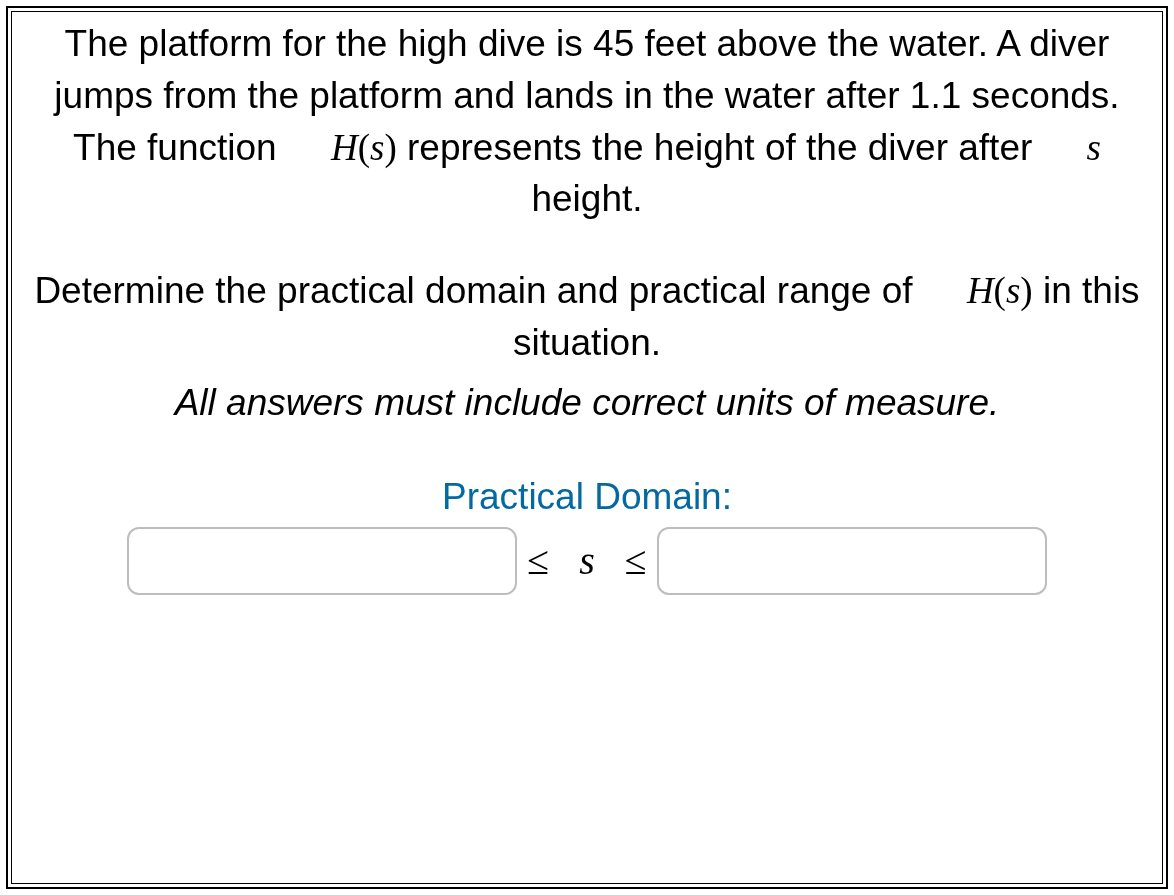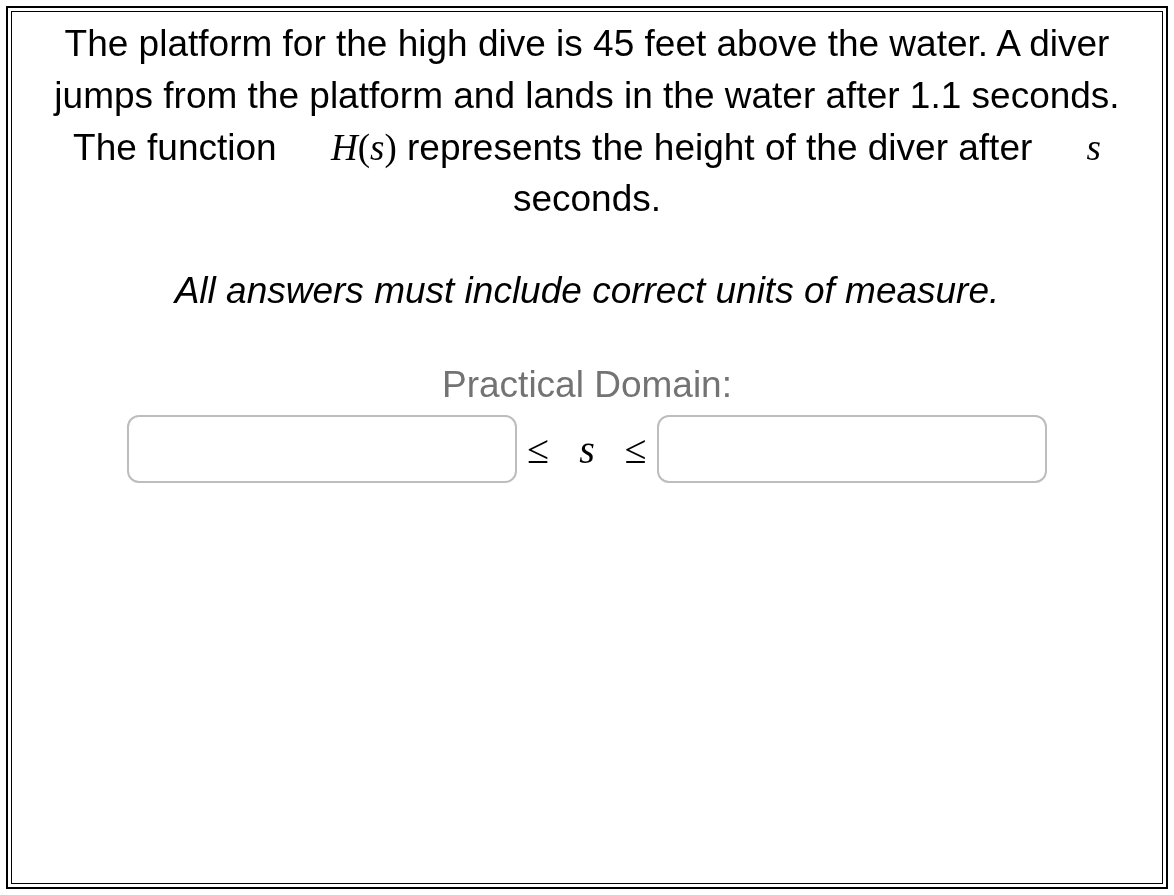--- a/index.html
+++ b/index.html
@@ -41,21 +41,21 @@
     font-size: 37px;
     font-style: italic;
     font-weight: normal;
     line-height: 1.4;
     color: #000;
     margin: 0 0 44px 0;
   }
   .section-label {
     font-size: 37px;
     line-height: 1.3;
-    color: #737373;
+    color: #0369a1;
     margin: 0 0 6px 0;
   }
   .input-row {
     display: flex;
     align-items: center;
     justify-content: center;
     gap: 6px;
     margin: 0 0 52px 0;
   }
   .answer-box {
@@ -85,23 +85,26 @@
   }
   .math-fn .paren { font-style: normal; }
 </style>
 </head>
 <body>
 
 <div class="outer">
   <div class="inner">
 
     <p class="para">
-      <span>The platform for the high dive is 45 feet above the water. A diver jumps from the platform and lands in the water after 1.1 seconds. The function </span><span class="math-fn"><span>H</span><span class="paren">(</span><span>s</span><span class="paren">)</span></span><span> represents the height of the diver after </span><span class="math-fn">s</span><span> seconds.</span>
+      <span>The platform for the high dive is 45 feet above the water. A diver jumps from the platform and lands in the water after 1.1 seconds. The function </span><span class="math-fn"><span>H</span><span class="paren">(</span><span>s</span><span class="paren">)</span></span><span> represents the height of the diver after </span><span class="math-fn">s</span><span> height.</span>
     </p>
 
+    <p class="instr">
+      <span>Determine the practical domain and practical range of </span><span class="math-fn"><span>H</span><span class="paren">(</span><span>s</span><span class="paren">)</span></span><span> in this situation.</span>
+    </p>
 
     <p class="emph">All answers must include correct units of measure.</p>
 
     <p class="section-label">Practical Domain:</p>
     <div class="input-row">
       <input class="answer-box" type="text" value="" style="">
       <span class="mid">
         <span>≤</span>
         <span>&nbsp;</span>
         <span class="var-s">s</span>

